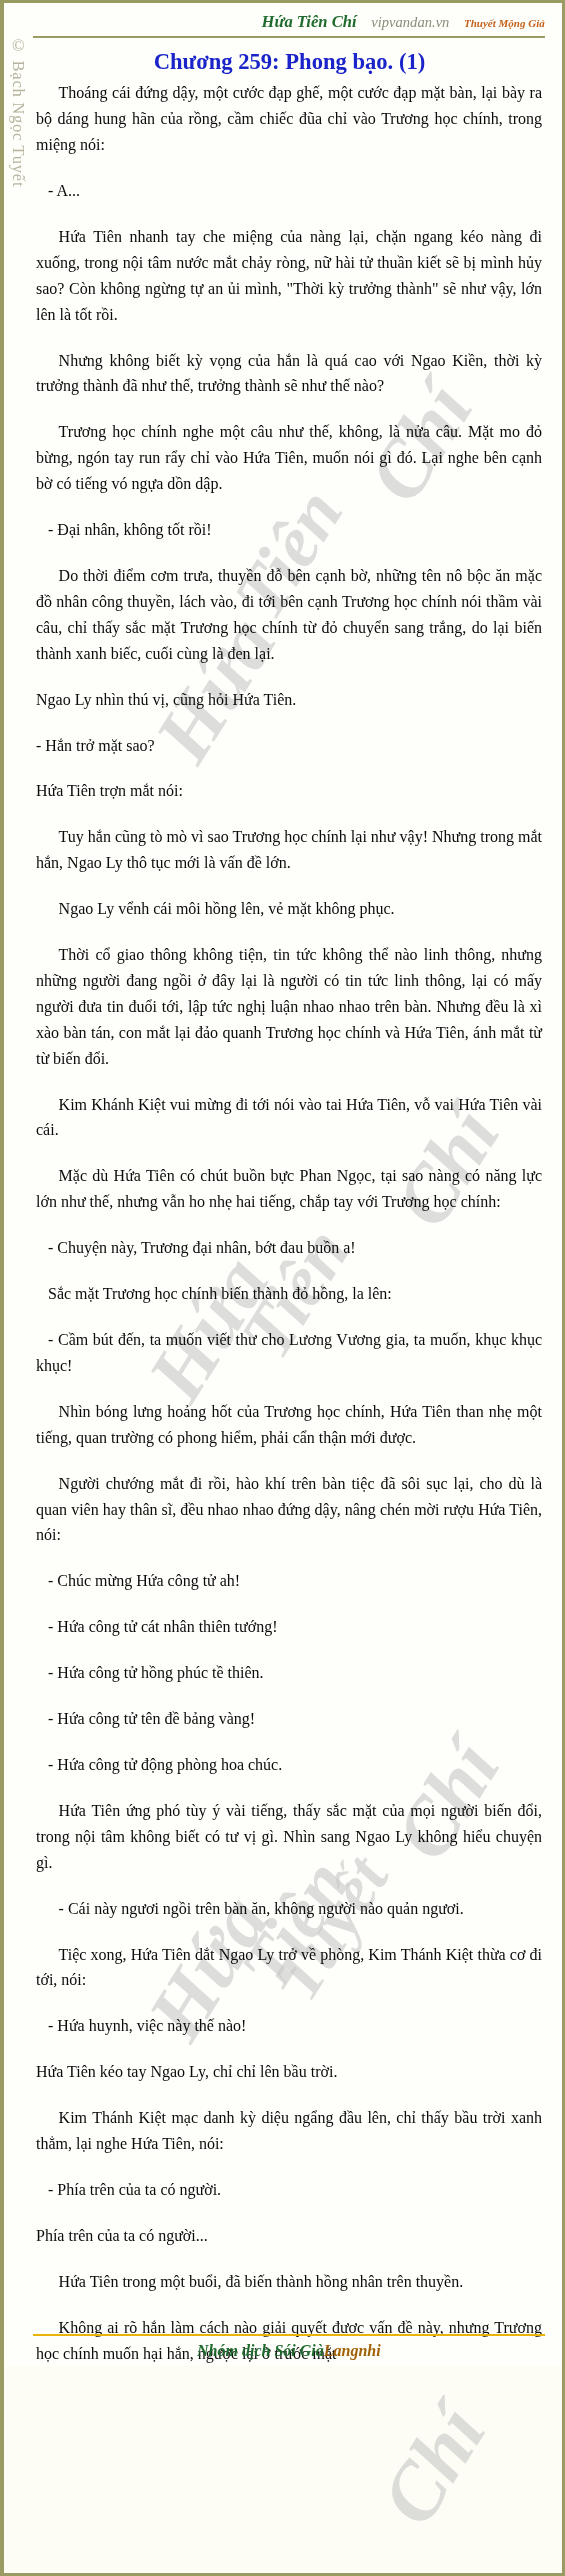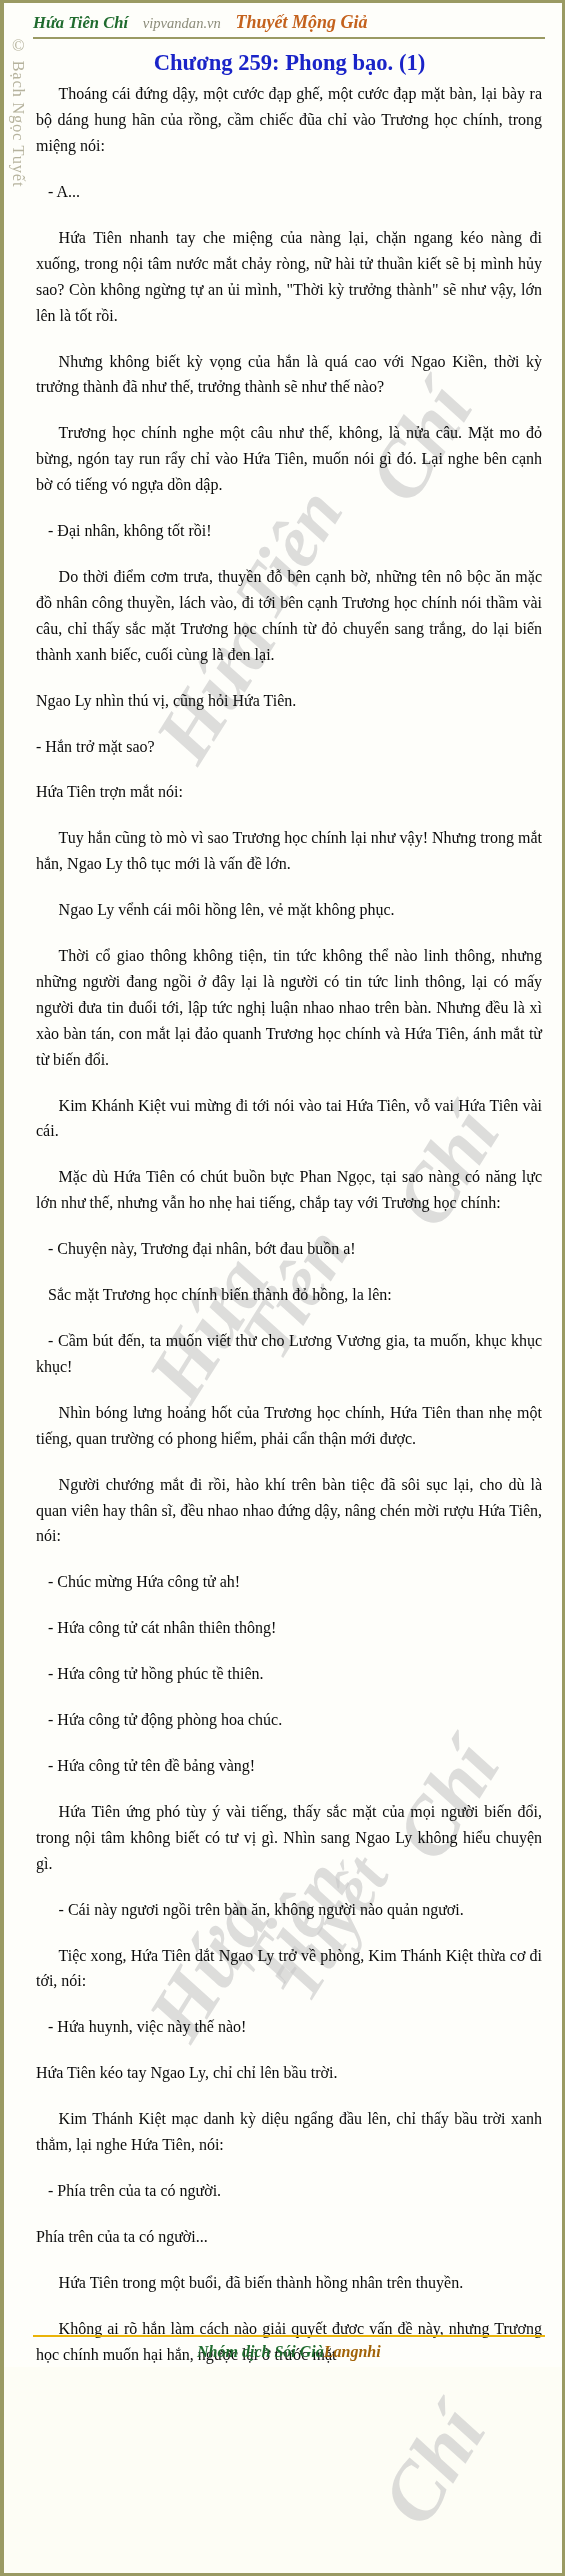--- a/index.html
+++ b/index.html
@@ -49,42 +49,42 @@
 
   
   .header {
     position: relative;
     margin: 0 17.3px 0 29px;
     padding-top: 9.3px;
     padding-bottom: 4px;
     border-bottom: 2px solid #9a9a63;
     display: flex;
     align-items: baseline;
-    justify-content: flex-start;
+    justify-content: flex-end;
     z-index: 5;
   }
   .header .h-left {
     font-style: italic;
     font-weight: bold;
     color: #1f6b2e;
     font-size: 16.6px;
     white-space: nowrap;
   }
   .header .h-mid {
     font-style: italic;
     color: #8c8c7a;
     font-size: 14.6px;
     white-space: nowrap;
     margin-left: 14.6px;
   }
   .header .h-right {
     font-style: italic;
     font-weight: bold;
     color: #c4621d;
-    font-size: 18px;
+    font-size: 11px;
     white-space: nowrap;
     margin-left: 14.6px;
   }
 
   
   .chapter-title {
     position: relative;
     text-align: center;
     color: #1a24c8;
     font-size: 22.6px;
@@ -202,24 +202,24 @@
         <p class="">Ngao Ly vểnh cái môi hồng lên, vẻ mặt không phục.</p>
         <p class="">Thời cổ giao thông không tiện, tin tức không thể nào linh thông, nhưng những người đang ngồi ở đây lại là người có tin tức linh thông, lại có mấy người đưa tin đuổi tới, lập tức nghị luận nhao nhao trên bàn. Nhưng đều là xì xào bàn tán, con mắt lại đảo quanh Trương học chính và Hứa Tiên, ánh mắt từ từ biến đổi.</p>
         <p class="">Kim Khánh Kiệt vui mừng đi tới nói vào tai Hứa Tiên, vỗ vai Hứa Tiên vài cái.</p>
         <p class="">Mặc dù Hứa Tiên có chút buồn bực Phan Ngọc, tại sao nàng có năng lực lớn như thế, nhưng vẫn ho nhẹ hai tiếng, chắp tay với Trương học chính:</p>
         <p class="dlg">- Chuyện này, Trương đại nhân, bớt đau buồn a!</p>
         <p class="dlg">Sắc mặt Trương học chính biến thành đỏ hồng, la lên:</p>
         <p class="dlg">- Cầm bút đến, ta muốn viết thư cho Lương Vương gia, ta muốn, khục khục khục!</p>
         <p class="">Nhìn bóng lưng hoảng hốt của Trương học chính, Hứa Tiên than nhẹ một tiếng, quan trường có phong hiểm, phải cẩn thận mới được.</p>
         <p class="">Người chướng mắt đi rồi, hào khí trên bàn tiệc đã sôi sục lại, cho dù là quan viên hay thân sĩ, đều nhao nhao đứng dậy, nâng chén mời rượu Hứa Tiên, nói:</p>
         <p class="dlg">- Chúc mừng Hứa công tử ah!</p>
-        <p class="dlg">- Hứa công tử cát nhân thiên thông!</p>
+        <p class="dlg">- Hứa công tử cát nhân thiên tướng!</p>
         <p class="dlg">- Hứa công tử hồng phúc tề thiên.</p>
+        <p class="dlg">- Hứa công tử tên đề bảng vàng!</p>
         <p class="dlg">- Hứa công tử động phòng hoa chúc.</p>
-        <p class="dlg">- Hứa công tử tên đề bảng vàng!</p>
         <p class="">Hứa Tiên ứng phó tùy ý vài tiếng, thấy sắc mặt của mọi người biến đổi, trong nội tâm không biết có tư vị gì. Nhìn sang Ngao Ly không hiểu chuyện gì.</p>
         <p class="">- Cái này ngươi ngồi trên bàn ăn, không người nào quản ngươi.</p>
         <p class="">Tiệc xong, Hứa Tiên dắt Ngao Ly trở về phòng, Kim Thánh Kiệt thừa cơ đi tới, nói:</p>
         <p class="dlg">- Hứa huynh, việc này thế nào!</p>
         <p class="nodent">Hứa Tiên kéo tay Ngao Ly, chỉ chỉ lên bầu trời.</p>
         <p class="">Kim Thánh Kiệt mạc danh kỳ diệu ngẩng đầu lên, chỉ thấy bầu trời xanh thẳm, lại nghe Hứa Tiên, nói:</p>
         <p class="dlg">- Phía trên của ta có người.</p>
         <p class="nodent">Phía trên của ta có người...</p>
         <p class="">Hứa Tiên trong một buổi, đã biến thành hồng nhân trên thuyền.</p>
         <p class="">Không ai rõ hắn làm cách nào giải quyết được vấn đề này, nhưng Trương học chính muốn hại hắn, ngược lại ở trước mặt</p>

